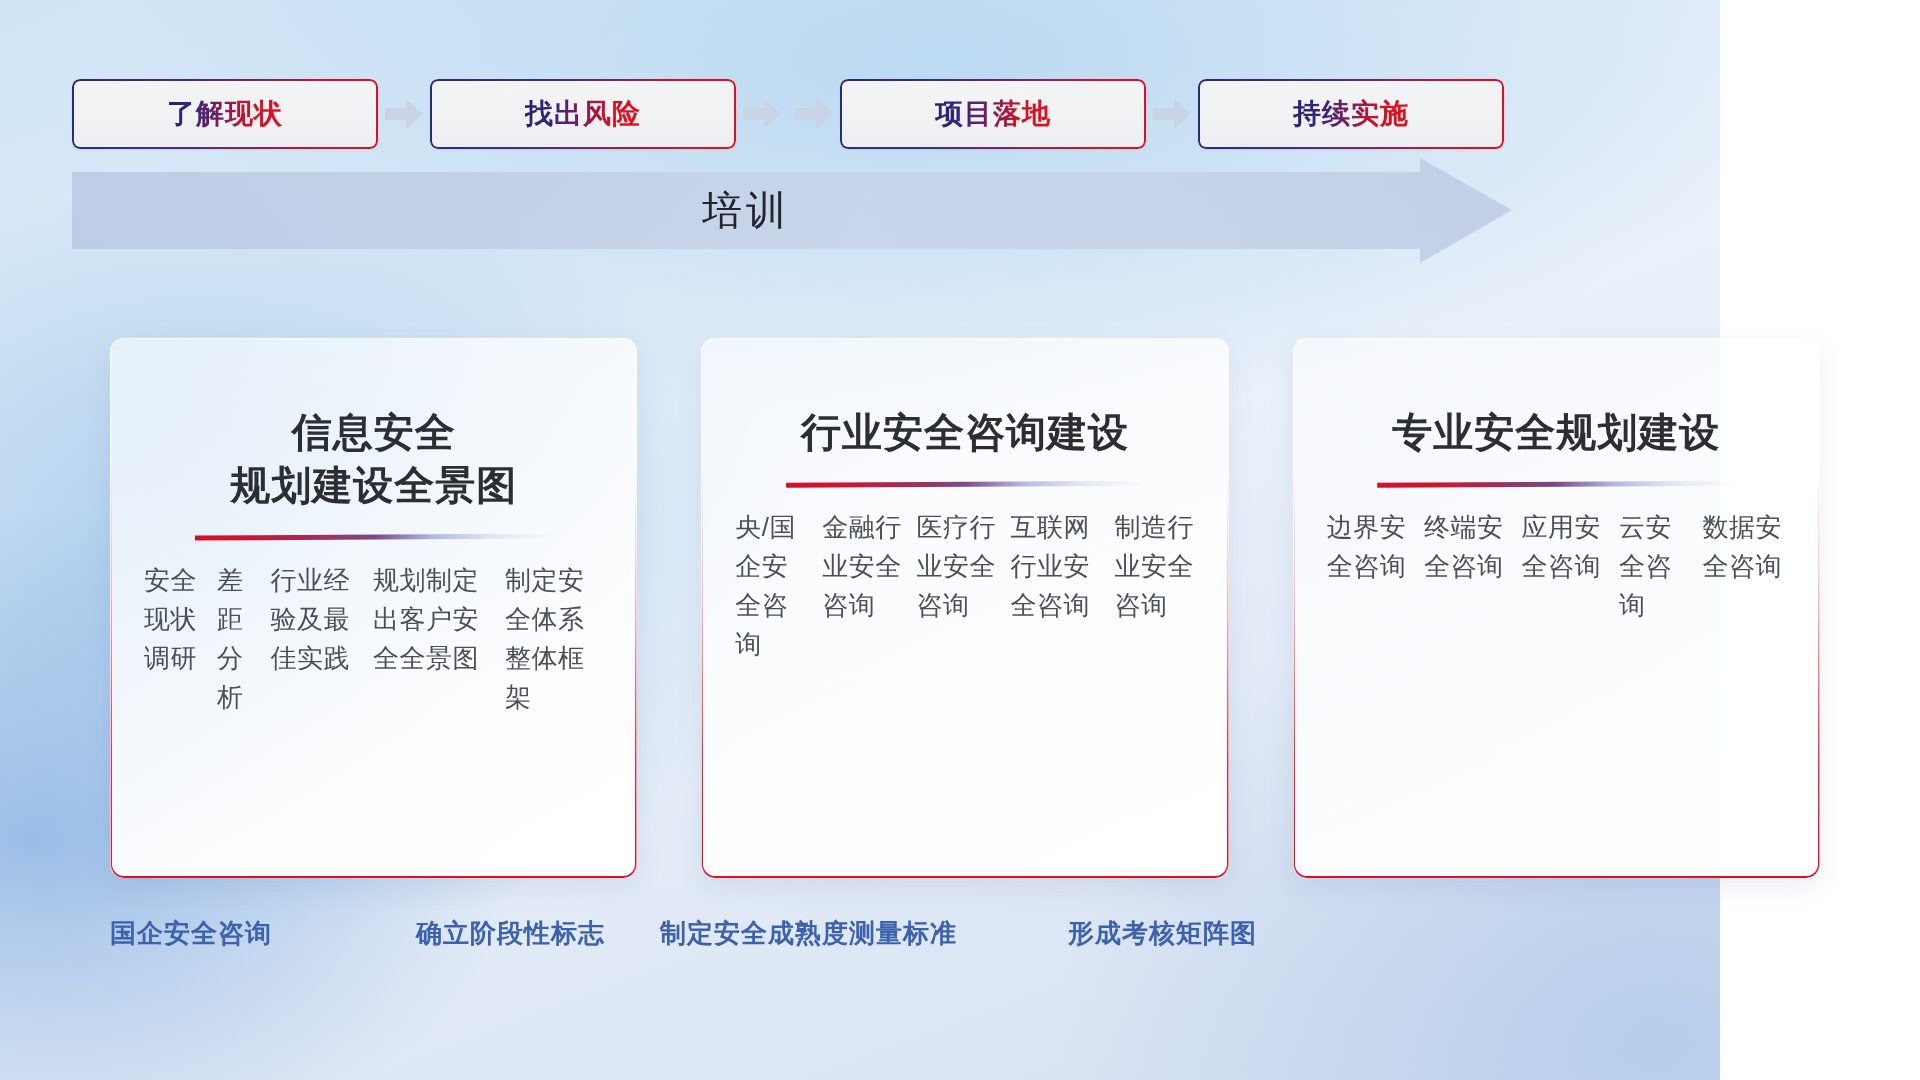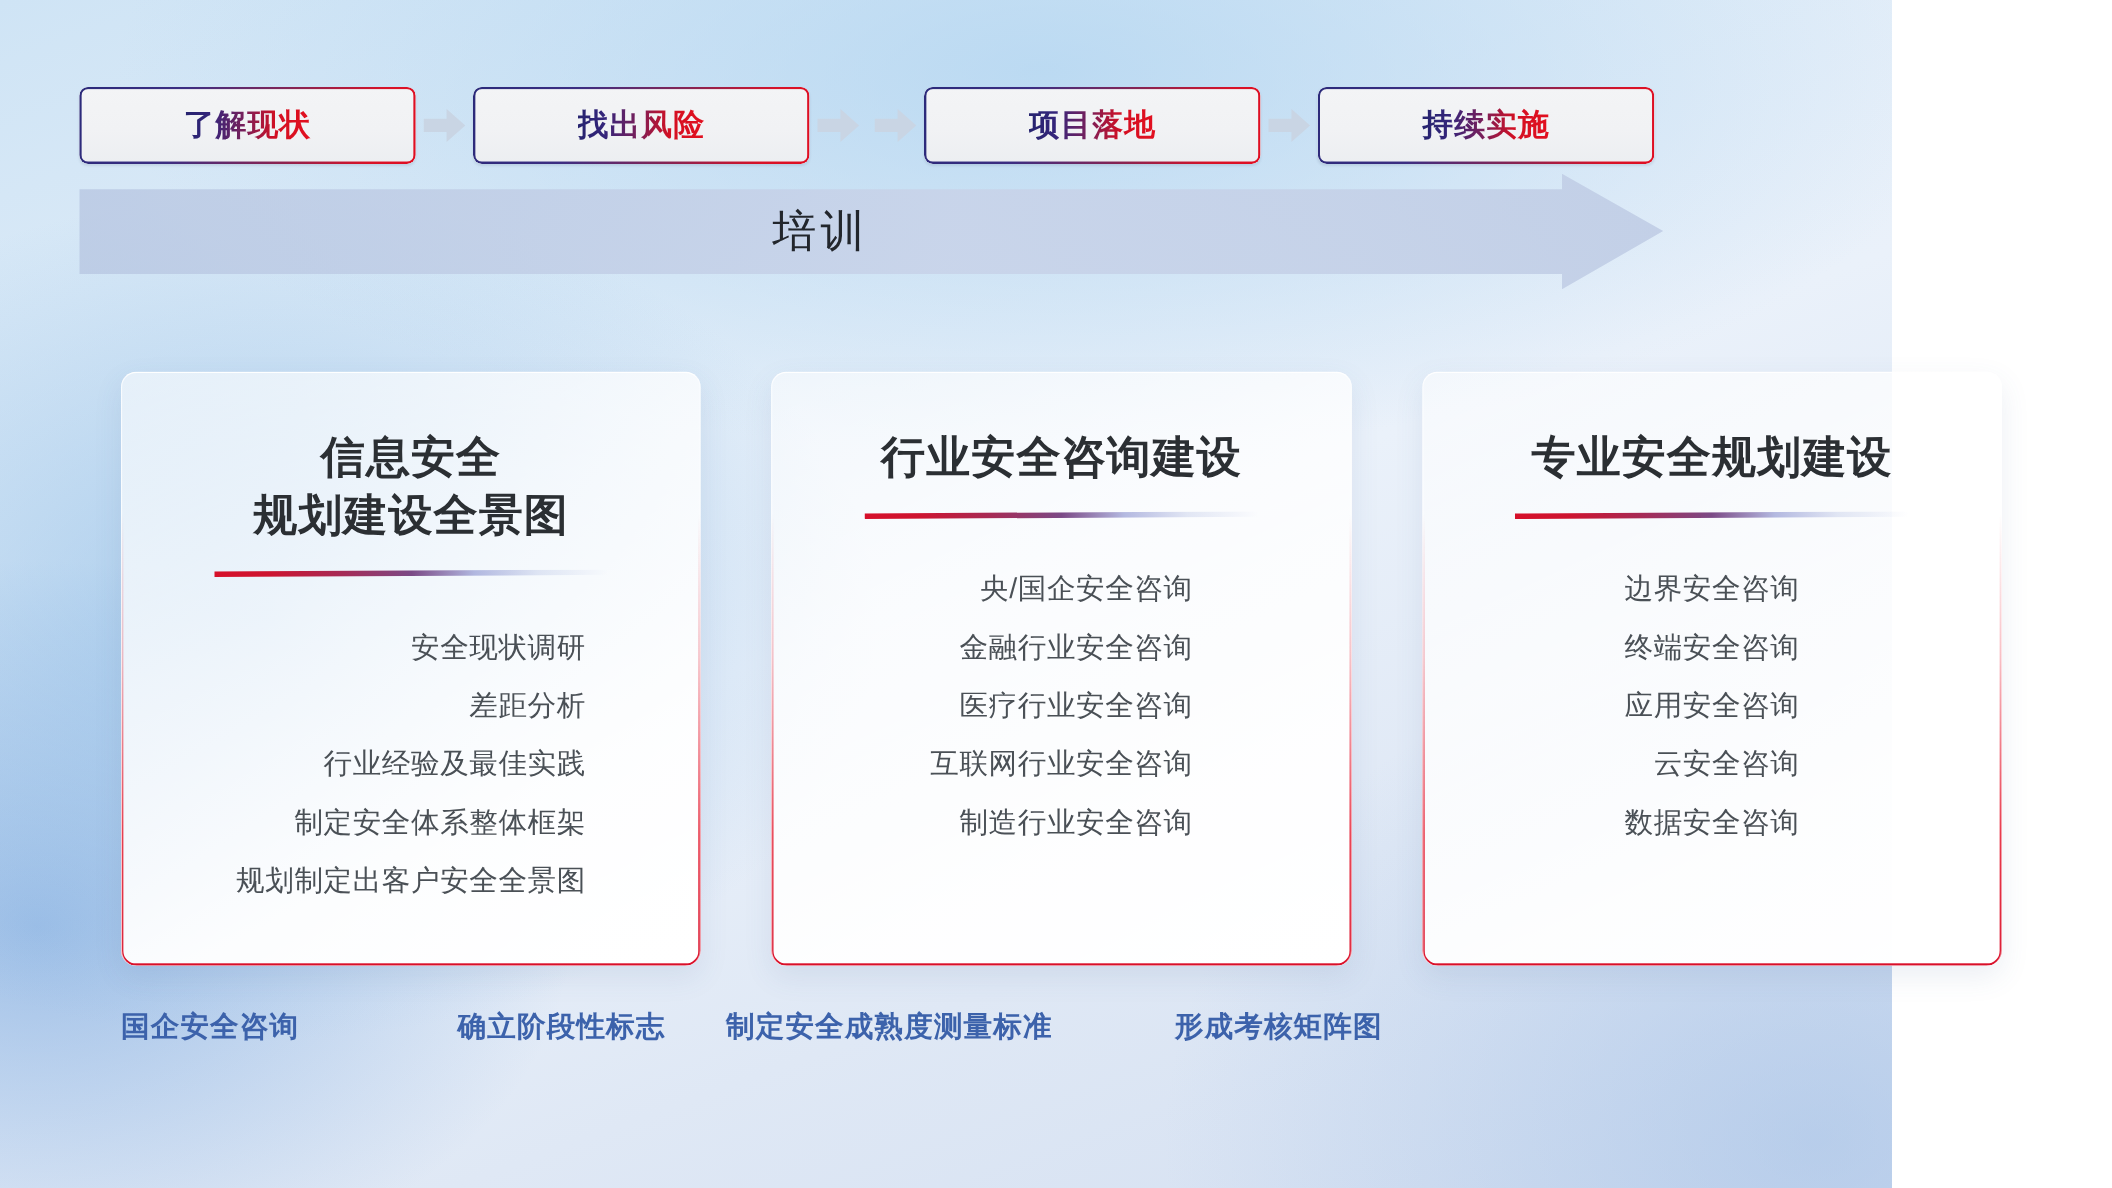--- a/index.html
+++ b/index.html
@@ -135,21 +135,21 @@
     pointer-events:none;
   }
 
   .card-inner {
     position: relative;
     z-index: 2;
     height: 100%;
     display: flex;
     flex-direction: column;
     align-items: center;
-    padding: 52px 34px 30px;
+    padding: 68px 34px 30px;
     box-sizing: border-box;
   }
   .card-title {
     font-size: 40px;
     font-weight: 700;
     color: #2b2f33;
     text-align: center;
     line-height: 1.32;
     letter-spacing: 1px;
     white-space: pre-line;
@@ -158,24 +158,24 @@
     width: 78%;
     height: 7px;
     margin-top: 22px;
     background: linear-gradient(90deg,
        #d6102a 0%, #cd1430 14%, #a72a55 32%, #7b4a86 50%,
        rgba(122,130,200,0.55) 66%, rgba(150,165,215,0.25) 82%, rgba(175,190,225,0.0) 100%);
     clip-path: polygon(0 2px, 100% 0, 100% 5px, 0 100%);
     border-radius: 1px;
   }
   .card-list {
-    margin-top: 44px;
+    margin-top: 20px;
     display: flex;
-    flex-direction: column;
-    align-items: flex-end;
+    flex-direction: row;
+    align-items: flex-start;
     gap: 14px;
   }
   .card-list li {
     list-style: none;
     font-size: 26px;
     color: #4a5056;
     letter-spacing: 0.5px;
     line-height: 1.5;
   }
   ul.card-list { padding:0; }
@@ -249,22 +249,22 @@
 
     <div class="card">
       <div class="card-inner">
         <div class="card-title">信息安全
 规划建设全景图</div>
         <div class="card-rule"></div>
         <ul class="card-list">
           <li>安全现状调研</li>
           <li>差距分析</li>
           <li>行业经验及最佳实践</li>
+          <li>规划制定出客户安全全景图</li>
           <li>制定安全体系整体框架</li>
-          <li>规划制定出客户安全全景图</li>
         </ul>
       </div>
     </div>
 
     <div class="card">
       <div class="card-inner">
         <div class="card-title">行业安全咨询建设</div>
         <div class="card-rule"></div>
         <ul class="card-list">
           <li>央/国企安全咨询</li>

